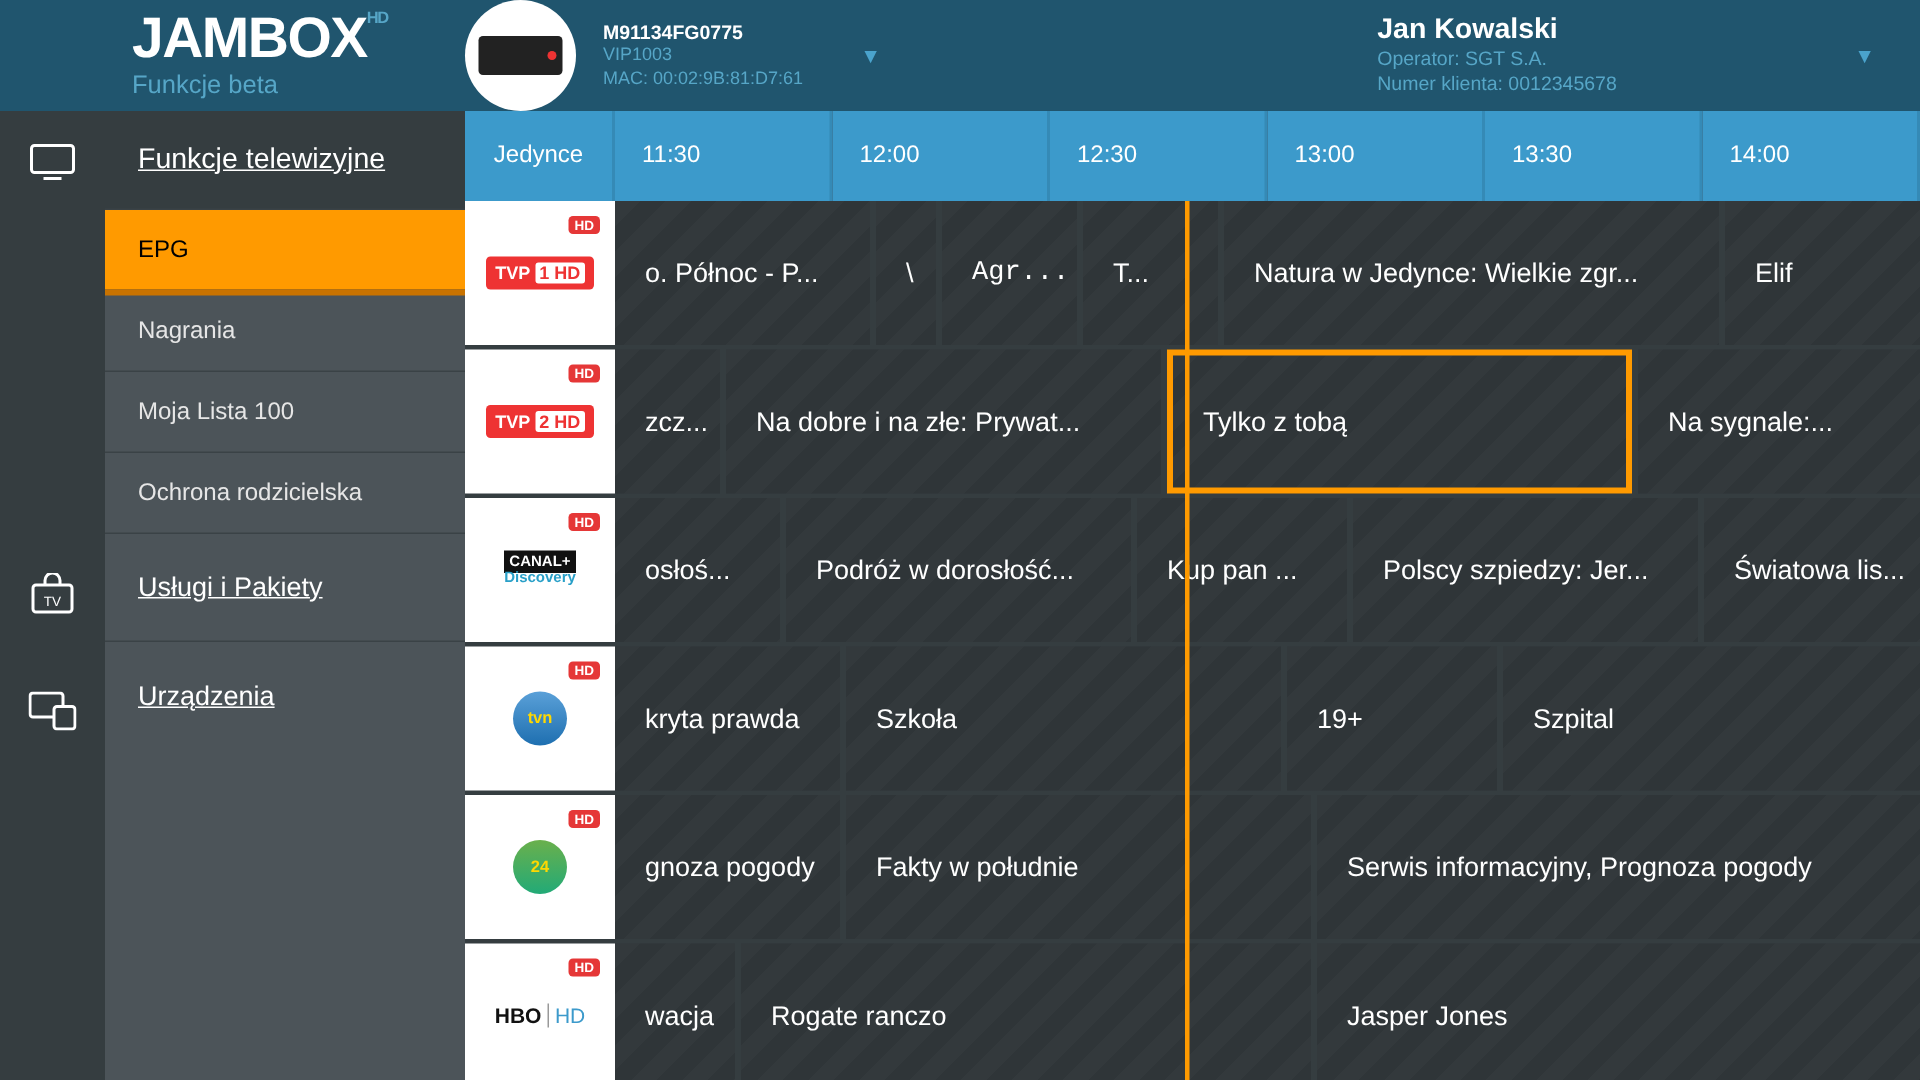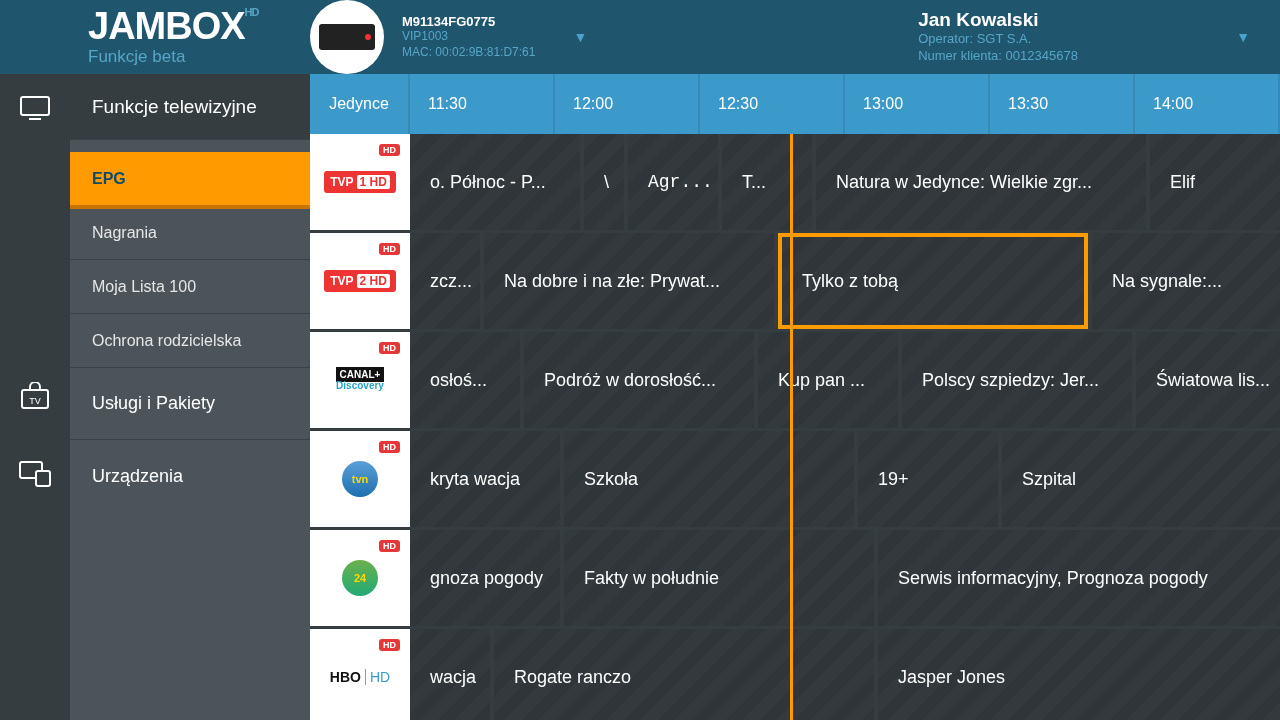--- a/index.html
+++ b/index.html
@@ -34,29 +34,30 @@
   .user-meta { font-size: 13px; color:#56a6c7; line-height:1.3;}
   
   .main { flex:1; display:flex; }
   .iconbar { width: 70px; background:#353d40; display:flex; flex-direction:column; align-items:center; padding-top: 20px; gap: 50px;}
   .iconbar .icon { width:34px; height:28px; display:flex; align-items:center; justify-content:center; color:#fff;}
   .sidebar { width: 240px; background:#4c5459; display:flex; flex-direction:column; }
   .nav-group-title {
     height: 66px; display:flex; align-items:center; padding:0 22px;
     font-size: 18px; background:#4c5459; border-bottom:1px solid #3a4246;
     cursor:pointer;
+    text-decoration:underline;
   }
   .nav-group-title.top { background:#353d40; font-size:19px;}
   .nav-sub {
     height: 54px; display:flex; align-items:center; padding:0 22px;
     font-size: 16px; color:#e6e6e6; border-bottom:1px solid #3a4246;
     position:relative; cursor:pointer;
   }
   .nav-sub.active {
-    background:#ff9a00; color:#0c4a6e; font-weight:700;margin-top:12px;
+    background:#ff9a00; color:#000000; font-weight:400;
   }
   .nav-sub.active::before {
     content:""; position:absolute; left:0; bottom:-4px; width:100%; height:4px; background:#c97300;
   }
   .nav-sub.active::after {
     content:""; position:absolute; right:-22px; top:0; width:0; height:0;
     border-top:27px solid transparent; border-bottom:27px solid transparent;
     border-left:22px solid #ff9a00;
   }
   
@@ -230,21 +231,21 @@
           </div>
         </div>
         <div class="epg-row">
           <div class="channel-cell">
             <div class="hd-badge">HD</div>
             <div class="ch-logo">
               <div class="tvn">tvn</div>
             </div>
           </div>
           <div class="programs">
-            <div class="prog" style="width: 150px;">kryta wacja</div>
+            <div class="prog" style="width: 150px;">kryta prawda</div>
             <div class="prog" style="width: 290px;">Szkoła</div>
             <div class="prog" style="width: 140px;">19+</div>
             <div class="prog" style="width: 290px;">Szpital</div>
           </div>
         </div>
         <div class="epg-row">
           <div class="channel-cell">
             <div class="hd-badge">HD</div>
             <div class="ch-logo">
               <div class="tvn" style="background:linear-gradient(#6ab04c,#2a7);">24</div>

